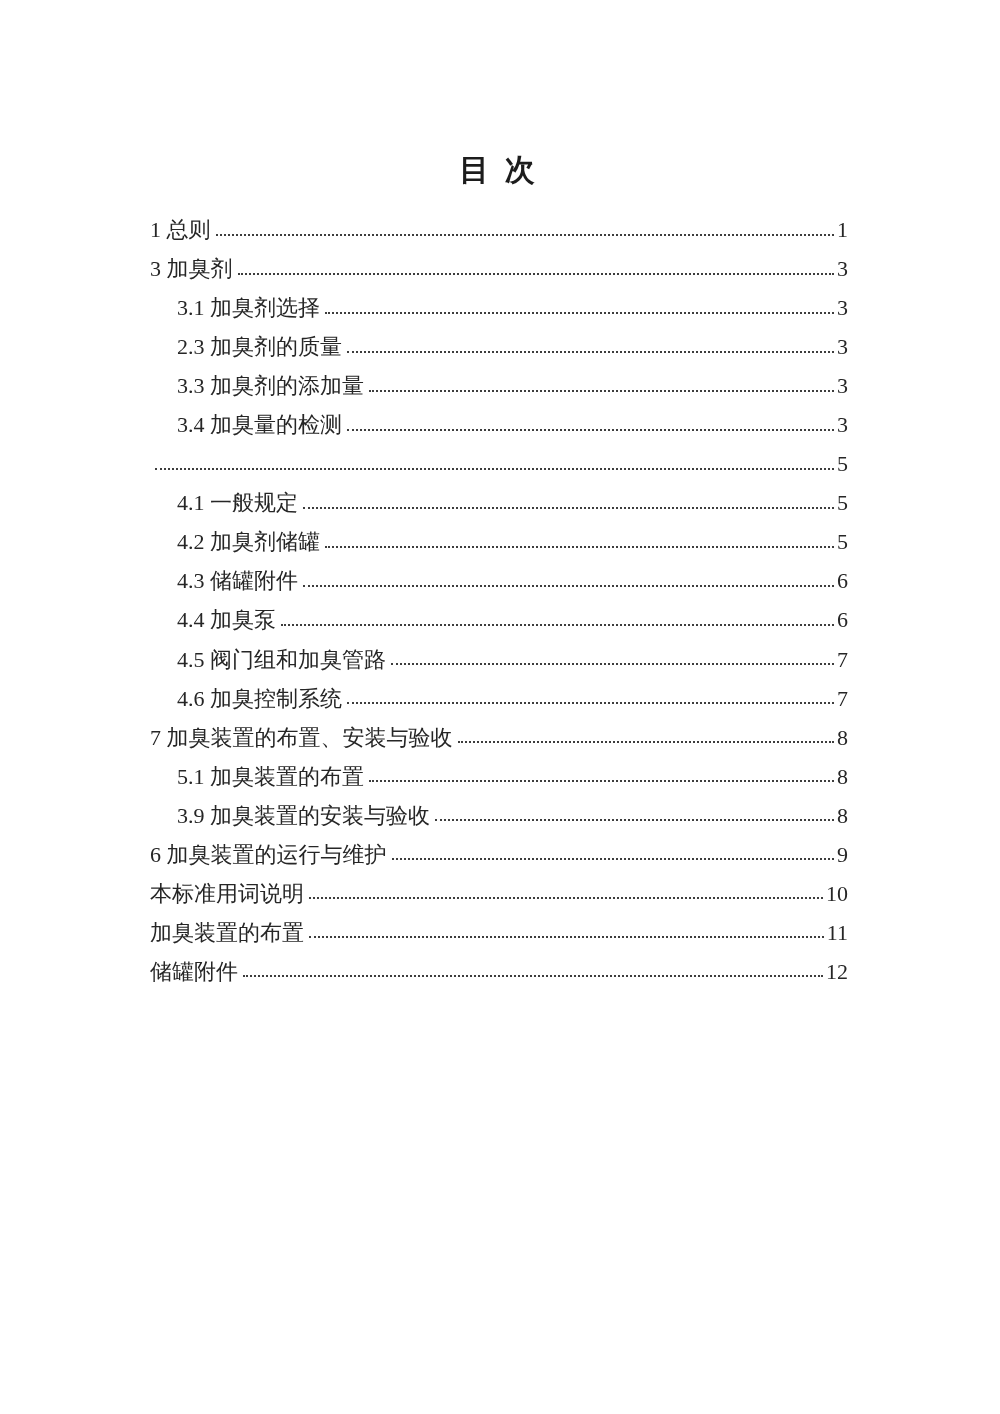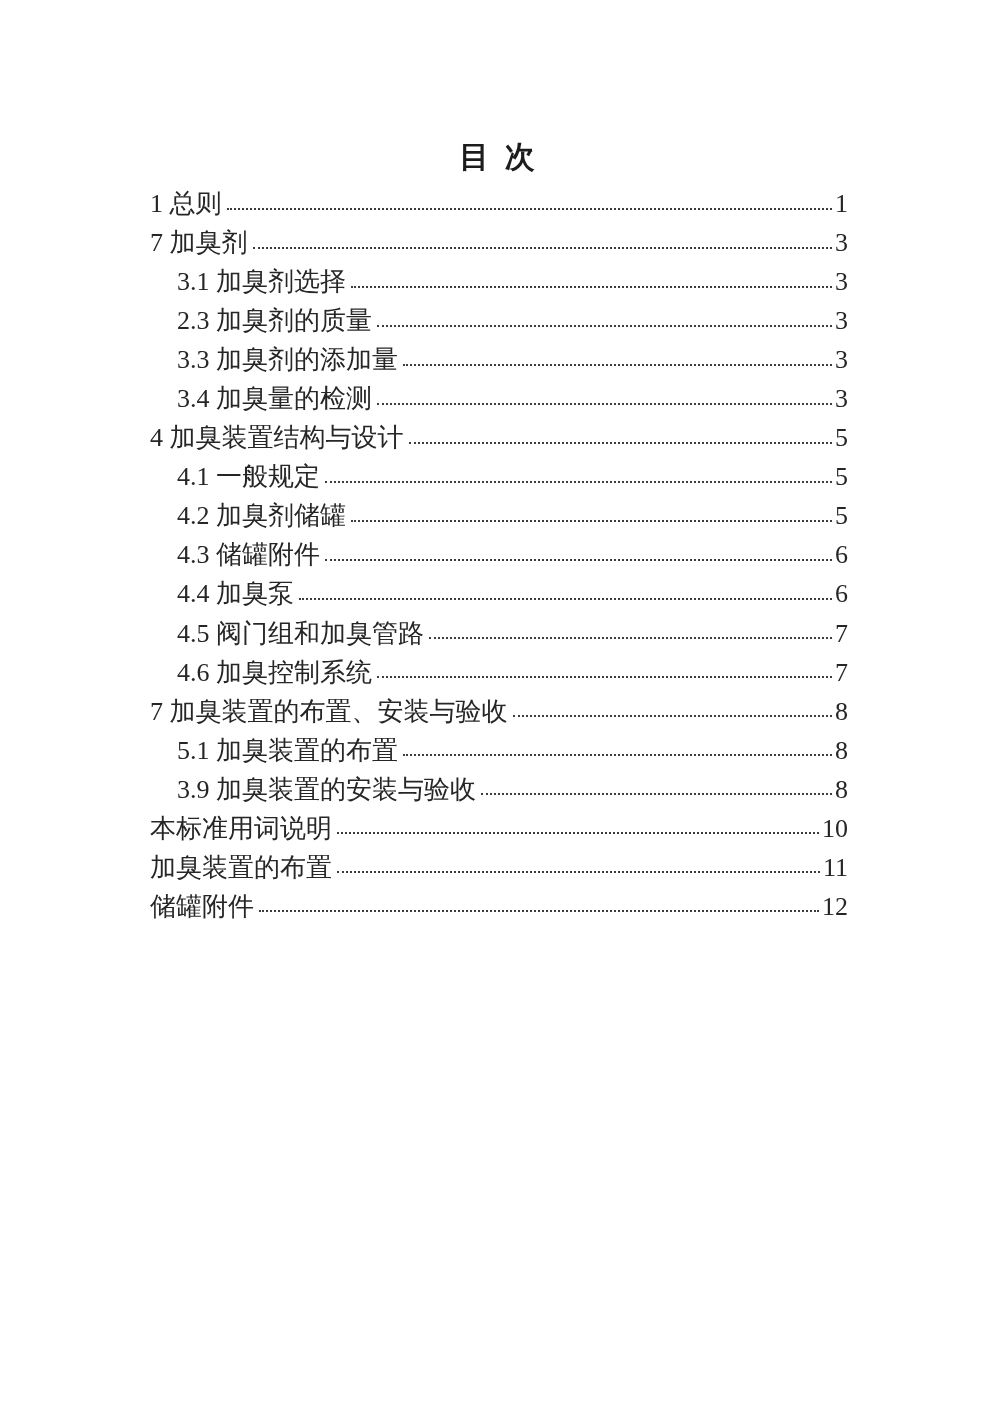--- a/index.html
+++ b/index.html
@@ -16,36 +16,36 @@
     color: #262626;
     overflow: hidden;
   }
   .toc {
     position: absolute;
     left: 150px;
     top: 134px;
     width: 698px;
   }
   .doc-title {
-    margin: 3px;
+    margin: 16px;
     height: 44px;
     line-height: 40px;
     text-align: center;
     font-size: 30px;
     font-weight: 700;
     letter-spacing: 4px;
     color: #1c1c1c;
   }
   .toc-rows { width: 100%; }
   .toc-row {
     display: flex;
     align-items: baseline;
     height: 39.05px;
     line-height: 39.05px;
-    font-size: 26px;
+    font-size: 22px;
     white-space: nowrap;
   }
   .toc-row.l2 { padding-left: 27px; font-family: Liberation Serif, serif; }
   .toc-label {
     flex: 0 0 auto;
     white-space: pre;
   }
   .leader {
     flex: 1 1 auto;
     height: 0;
@@ -67,21 +67,21 @@
 <div class="page">
   <div class="toc">
     <h1 class="doc-title">目 次</h1>
     <div class="toc-rows" id="toc-rows">
         <div class="toc-row">
     <span class="toc-label">1 总则</span>
     <span class="leader"></span>
     <span class="toc-page">1</span>
   </div>
         <div class="toc-row">
-    <span class="toc-label">7 加臭剂</span>
+    <span class="toc-label">3 加臭剂</span>
     <span class="leader"></span>
     <span class="toc-page">3</span>
   </div>
         <div class="toc-row l2">
     <span class="toc-label">3.1 加臭剂选择</span>
     <span class="leader"></span>
     <span class="toc-page">3</span>
   </div>
         <div class="toc-row l2">
     <span class="toc-label">2.3 加臭剂的质量</span>
@@ -92,21 +92,20 @@
     <span class="toc-label">3.3 加臭剂的添加量</span>
     <span class="leader"></span>
     <span class="toc-page">3</span>
   </div>
         <div class="toc-row l2">
     <span class="toc-label">3.4 加臭量的检测</span>
     <span class="leader"></span>
     <span class="toc-page">3</span>
   </div>
         <div class="toc-row">
-    <span class="toc-label">4 加臭装置结构与设计</span>
     <span class="leader"></span>
     <span class="toc-page">5</span>
   </div>
         <div class="toc-row l2">
     <span class="toc-label">4.1 一般规定</span>
     <span class="leader"></span>
     <span class="toc-page">5</span>
   </div>
         <div class="toc-row l2">
     <span class="toc-label">4.2 加臭剂储罐</span>
@@ -142,20 +141,25 @@
     <span class="toc-label">5.1 加臭装置的布置</span>
     <span class="leader"></span>
     <span class="toc-page">8</span>
   </div>
         <div class="toc-row l2">
     <span class="toc-label">3.9 加臭装置的安装与验收</span>
     <span class="leader"></span>
     <span class="toc-page">8</span>
   </div>
         <div class="toc-row">
+    <span class="toc-label">6 加臭装置的运行与维护</span>
+    <span class="leader"></span>
+    <span class="toc-page">9</span>
+  </div>
+        <div class="toc-row">
     <span class="toc-label">本标准用词说明</span>
     <span class="leader"></span>
     <span class="toc-page">10</span>
   </div>
         <div class="toc-row">
     <span class="toc-label">加臭装置的布置</span>
     <span class="leader"></span>
     <span class="toc-page">11</span>
   </div>
         <div class="toc-row">

